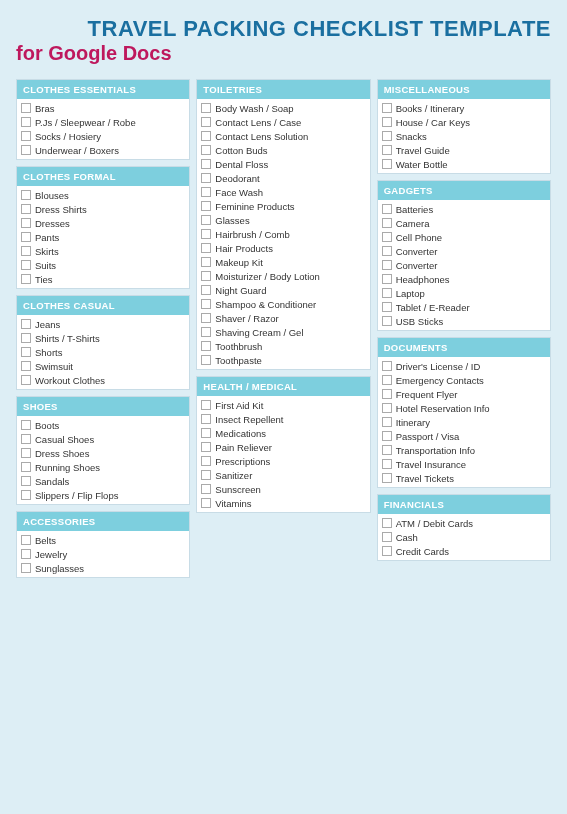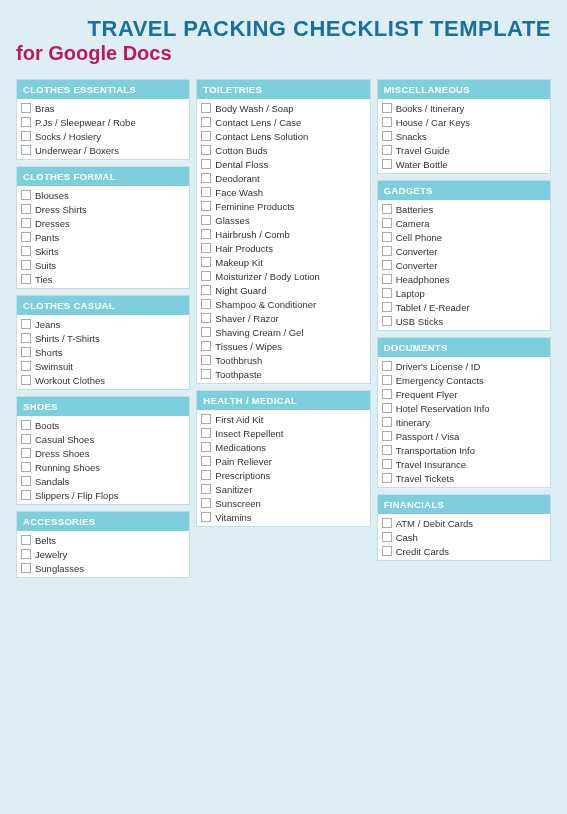--- a/index.html
+++ b/index.html
@@ -275,24 +275,20 @@
           <div class="checklist-item">
             <div class="cb"></div>
             <span>Shaver / Razor</span>
           </div>
           <div class="checklist-item">
             <div class="cb"></div>
             <span>Shaving Cream / Gel</span>
           </div>
           <div class="checklist-item">
             <div class="cb"></div>
-            <span>Tissues / Wipes</span>
-          </div>
-          <div class="checklist-item">
-            <div class="cb"></div>
             <span>Toothbrush</span>
           </div>
           <div class="checklist-item">
             <div class="cb"></div>
             <span>Toothpaste</span>
           </div>
         </div>
       </div>
       <div class="section">
         <div class="section-header">HEALTH / MEDICAL</div>

